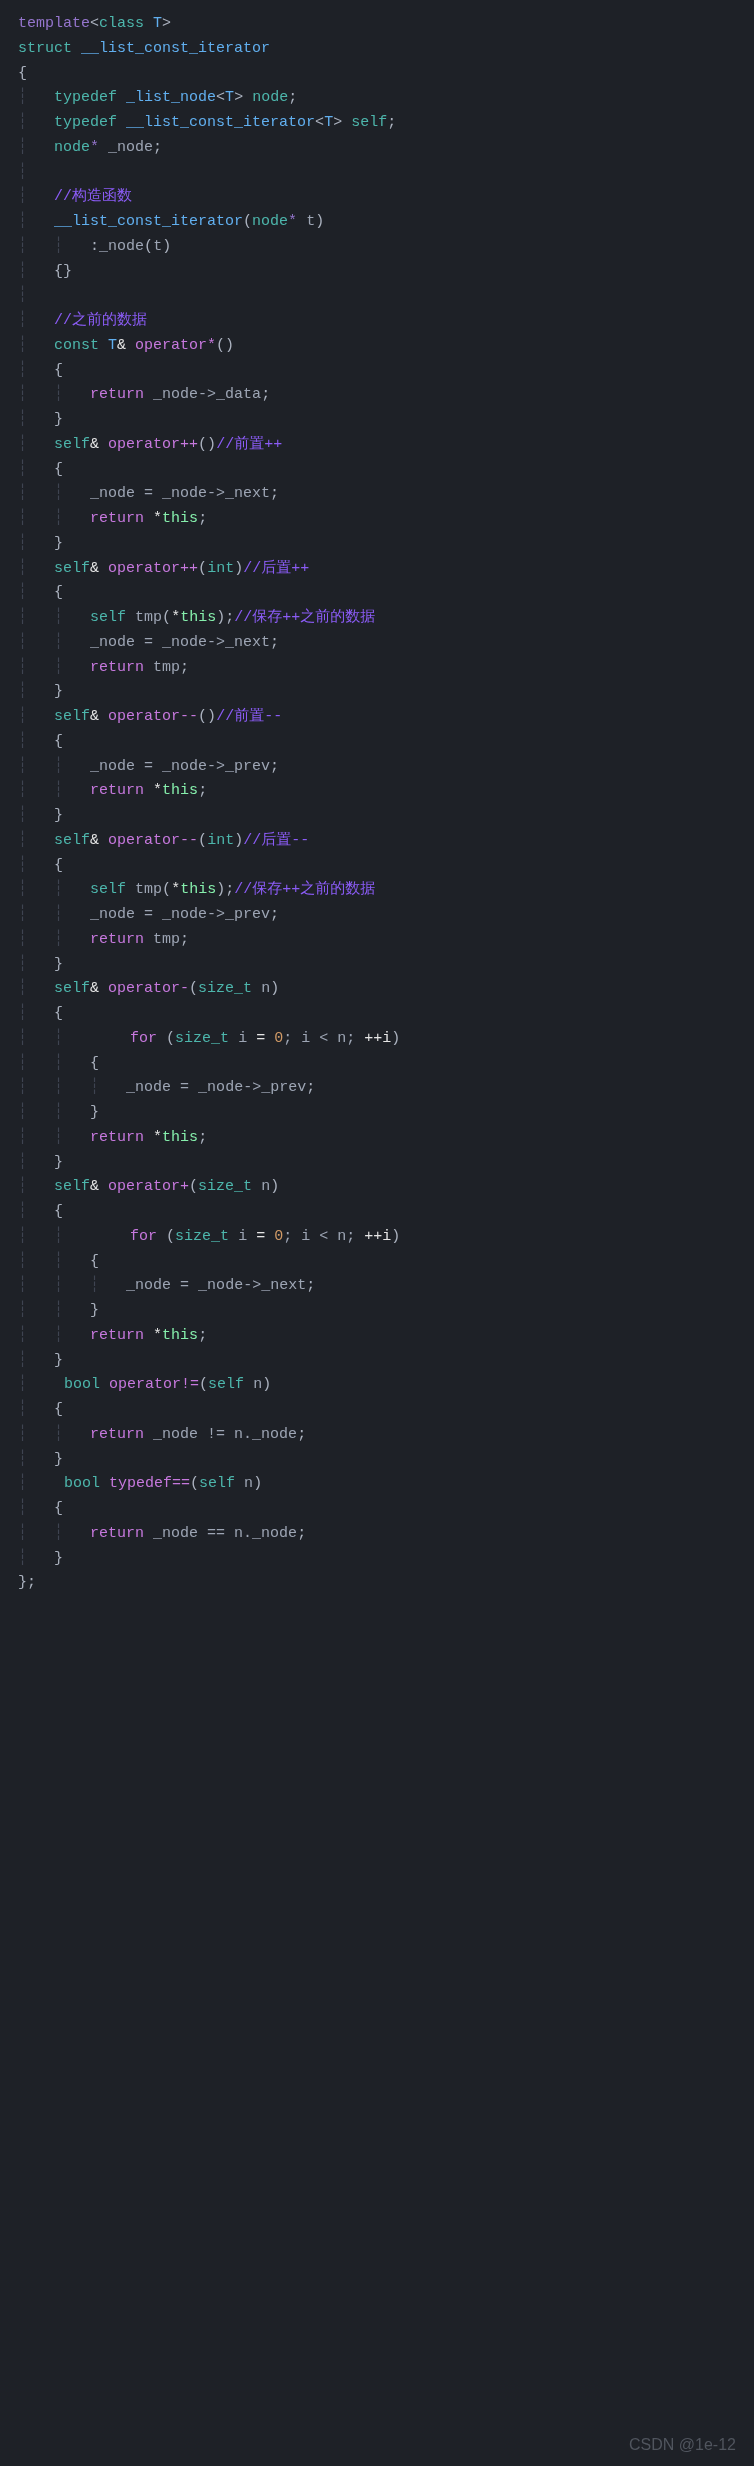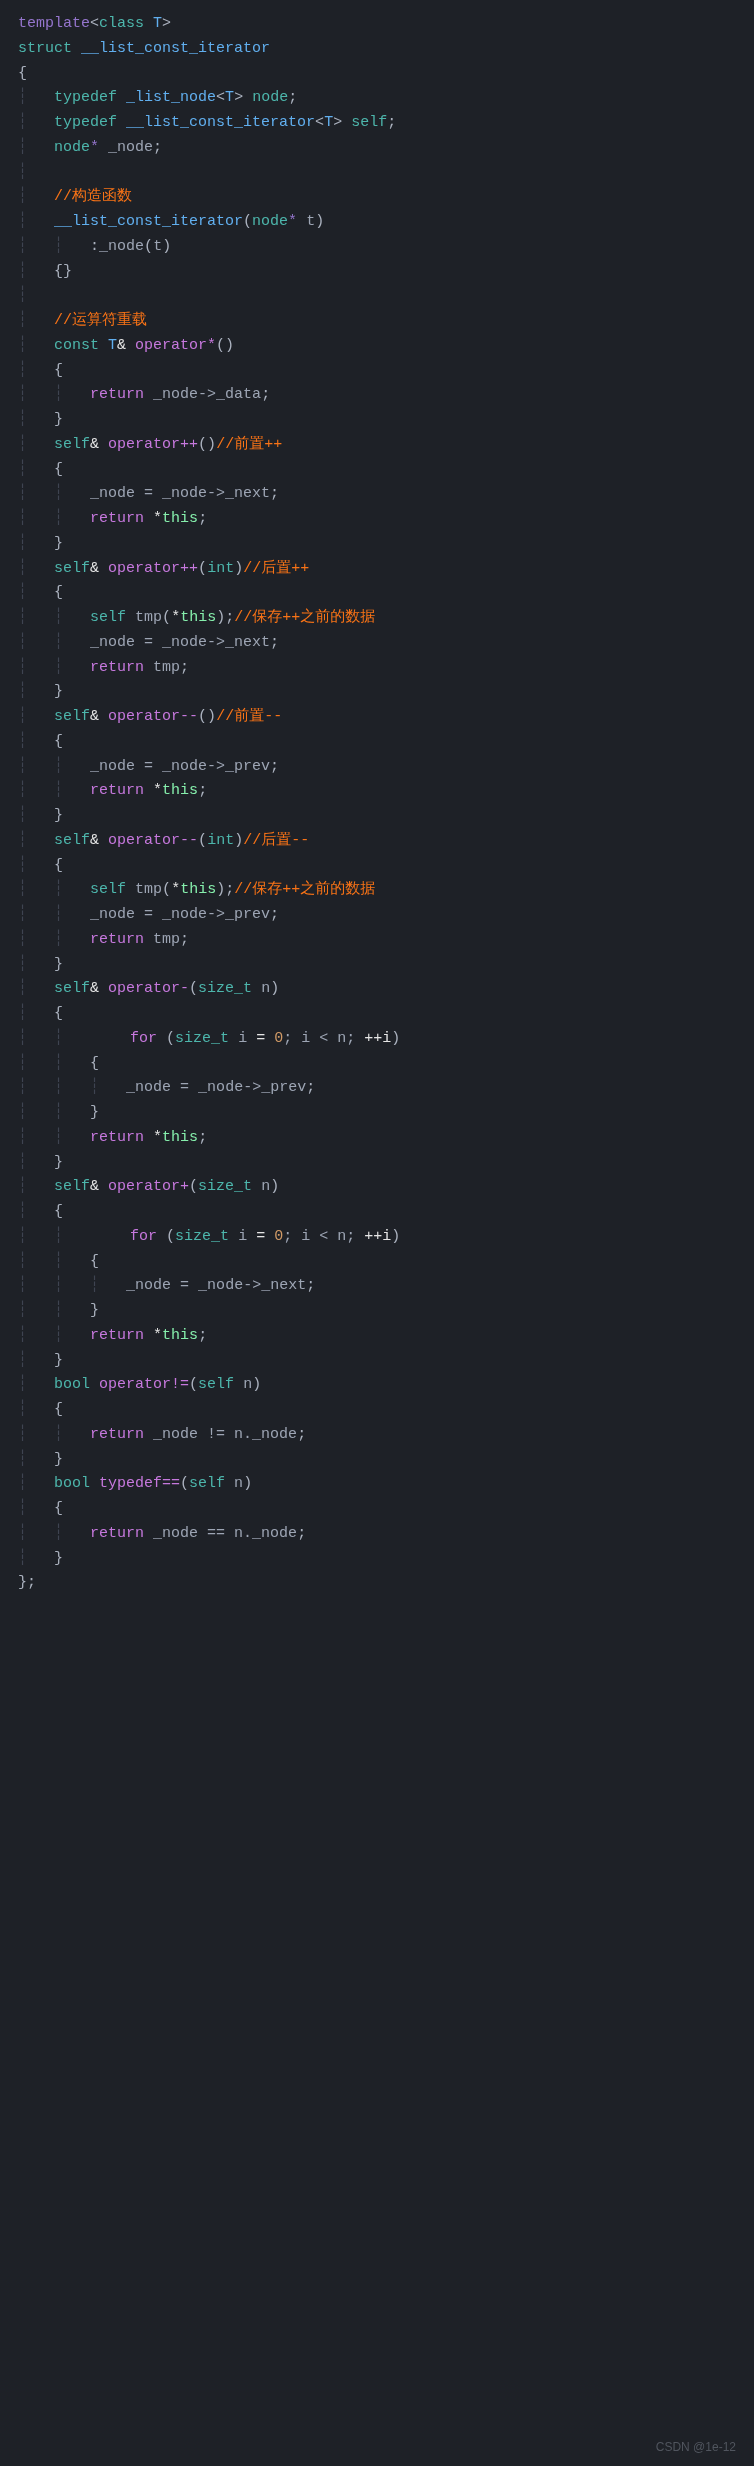--- a/index.html
+++ b/index.html
@@ -25,61 +25,61 @@
 .k-template { color: #9575cd; }
 .k-class { color: #4db6ac; }
 .k-typename { color: #61afef; }
 .k-struct { color: #4db6ac; }
 .k-typedef { color: #4db6ac; }
 .k-type { color: #4db6ac; text-align: right; }
 .k-ident { color: #61afef; }
 .k-self { color: #4db6ac; }
 .k-ptr { color: #9575cd; }
 .k-var { color: #9da5b4; }
-.k-comment { color: #f97316; }
+.k-comment { color: #8b5cf6; }
 .k-func { color: #c678dd; }
 .k-param { color: #9da5b4; }
 .k-return { color: #c678dd; margin-top: 28px; }
 .k-this { color: #86efac; }
 .k-const { color: #4db6ac; }
-.k-bool { color: #4db6ac; }
+.k-bool { color: #4db6ac; margin-left: 10px; }
 .k-for { color: #c678dd; margin-left: 40px; }
 .k-num { color: #d19a66; }
 .brace { color: #abb2bf; }
 .punct { color: #abb2bf; }
 .white { color: #e5e5e5; }
 .guide {
   color: #3e4451;
   user-select: none;
 }
 .watermark {
   position: absolute;
   color: #50555e;
-  font-size: 12px;
+  font-size: 16px;
   font-family: sans-serif;
   text-align: right;
 }
 .wm1 { bottom: 8px; right: 18px; }
 </style>
 </head>
 <body>
 
 <div class="code-container"><span class="k-template">template</span><span class="punct">&lt;</span><span class="k-class">class</span><span class="k-typename"> T</span><span class="punct">&gt;</span>
 <span class="k-struct">struct</span><span class="k-ident"> __list_const_iterator</span>
 <span class="brace">{</span>
 <span class="guide">┆   </span><span class="k-typedef">typedef</span><span class="k-ident"> _list_node</span><span class="punct">&lt;</span><span class="k-typename">T</span><span class="punct">&gt;</span><span class="k-type"> node</span><span class="punct">;</span>
 <span class="guide">┆   </span><span class="k-typedef">typedef</span><span class="k-ident"> __list_const_iterator</span><span class="punct">&lt;</span><span class="k-typename">T</span><span class="punct">&gt;</span><span class="k-self"> self</span><span class="punct">;</span>
 <span class="guide">┆   </span><span class="k-type">node</span><span class="k-ptr">*</span><span class="k-var"> _node</span><span class="punct">;</span>
 <span class="guide">┆</span>
 <span class="guide">┆   </span><span class="k-comment">//构造函数</span>
 <span class="guide">┆   </span><span class="k-ident">__list_const_iterator</span><span class="punct">(</span><span class="k-type">node</span><span class="k-ptr">*</span><span class="k-param"> t</span><span class="punct">)</span>
 <span class="guide">┆   ┆   </span><span class="punct">:</span><span class="k-var">_node</span><span class="punct">(</span><span class="k-var">t</span><span class="punct">)</span>
 <span class="guide">┆   </span><span class="brace">{}</span>
 <span class="guide">┆</span>
-<span class="guide">┆   </span><span class="k-comment">//运算符重载</span>
+<span class="guide">┆   </span><span class="k-comment">//之前的数据</span>
 <span class="guide">┆   </span><span class="k-const">const</span><span class="k-typename"> T</span><span class="white">&amp;</span><span class="k-func"> operator*</span><span class="punct">()</span>
 <span class="guide">┆   </span><span class="brace">{</span>
 <span class="guide">┆   ┆   </span><span class="k-return">return</span><span class="k-var"> _node-&gt;_data</span><span class="punct">;</span>
 <span class="guide">┆   </span><span class="brace">}</span>
 <span class="guide">┆   </span><span class="k-self">self</span><span class="white">&amp;</span><span class="k-func"> operator++</span><span class="punct">()</span><span class="k-comment">//前置++</span>
 <span class="guide">┆   </span><span class="brace">{</span>
 <span class="guide">┆   ┆   </span><span class="k-var">_node = _node-&gt;_next</span><span class="punct">;</span>
 <span class="guide">┆   ┆   </span><span class="k-return">return</span><span class="white"> *</span><span class="k-this">this</span><span class="punct">;</span>
 <span class="guide">┆   </span><span class="brace">}</span>
 <span class="guide">┆   </span><span class="k-self">self</span><span class="white">&amp;</span><span class="k-func"> operator++</span><span class="punct">(</span><span class="k-type">int</span><span class="punct">)</span><span class="k-comment">//后置++</span>

